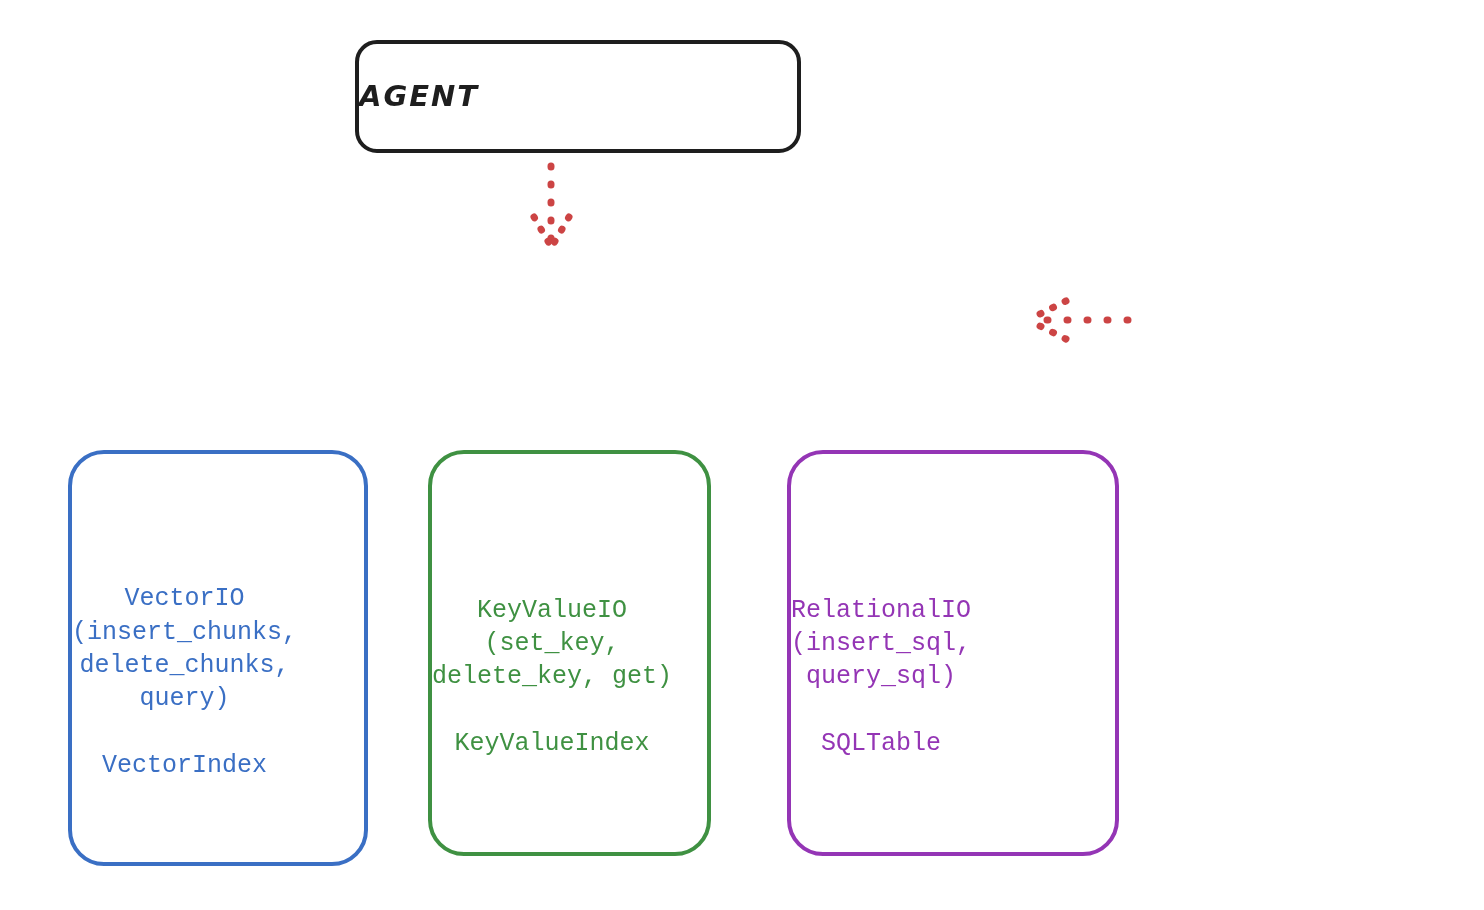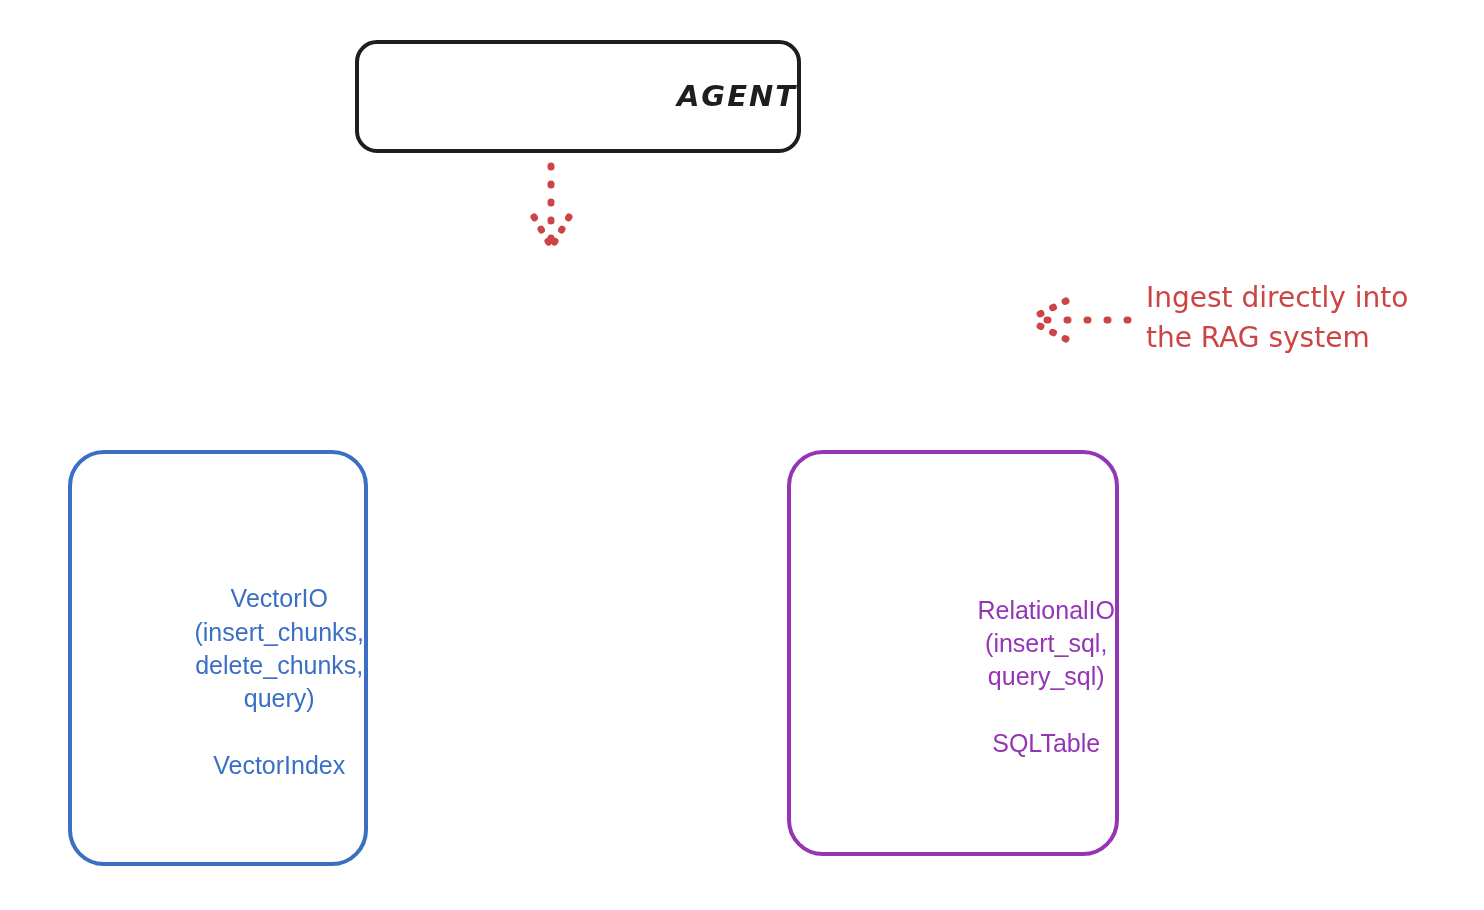--- a/index.html
+++ b/index.html
@@ -16,21 +16,21 @@
     height: 910px;
     background: #ffffff;
     overflow: hidden;
   }
   .node {
     position: absolute;
     box-sizing: border-box;
     background: #ffffff;
     display: flex;
     align-items: center;
-    justify-content: flex-end;
+    justify-content: flex-start;
     text-align: center;
   }
   .node-label {
     white-space: pre-line;
     line-height: 1.30;
   }
 
   
   #agent-node {
     left: 355px;
@@ -60,21 +60,21 @@
   }
   #rag-tool-node .node-label {
     font-family: "DejaVu Sans", sans-serif;
     font-size: 28px;
     color: #1e1e1e;
     letter-spacing: 0.5px;
   }
 
   
   .leaf .node-label {
-    font-family: Liberation Sans, sans-serif;
+    font-family: Liberation Mono, monospace;
     font-size: 25px;
     line-height: 1.33;
     margin-top: 48px;
   }
   #vectorio-node {
     left: 68px;
     top: 450px;
     width: 300px;
     height: 416px;
     border: 4px solid #3a6fc4;
@@ -153,25 +153,30 @@
 
   <div class="node leaf" id="vectorio-node">
     <div class="node-label">VectorIO
 (insert_chunks,
 delete_chunks,
 query)
 
 VectorIndex</div>
   </div>
 
+  <div class="node leaf" id="keyvalueio-node">
+    <div class="node-label">KeyValueIO
+(set_key,
+delete_key, get)
+
+KeyValueIndex</div>
+  </div>
 
   <div class="node leaf" id="relationalio-node">
     <div class="node-label">RelationalIO
 (insert_sql,
 query_sql)
 
 SQLTable</div>
   </div>
 
-  <div id="ingest-annotation-text">Ingest directly into
-the RAG system</div>
 
 </div>
 
 </body></html>

